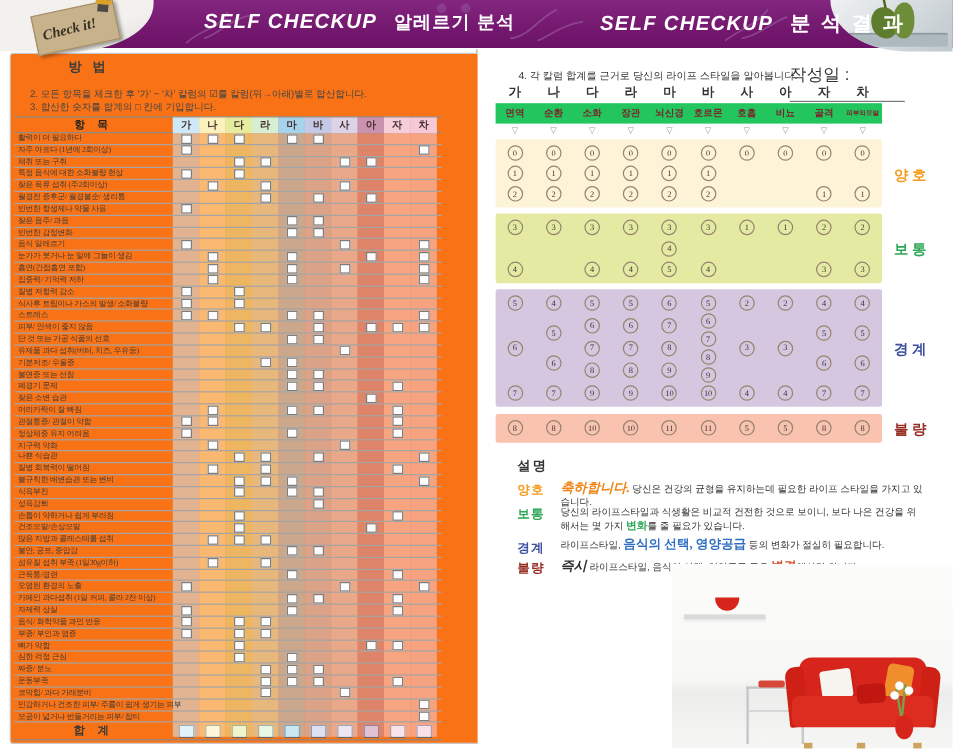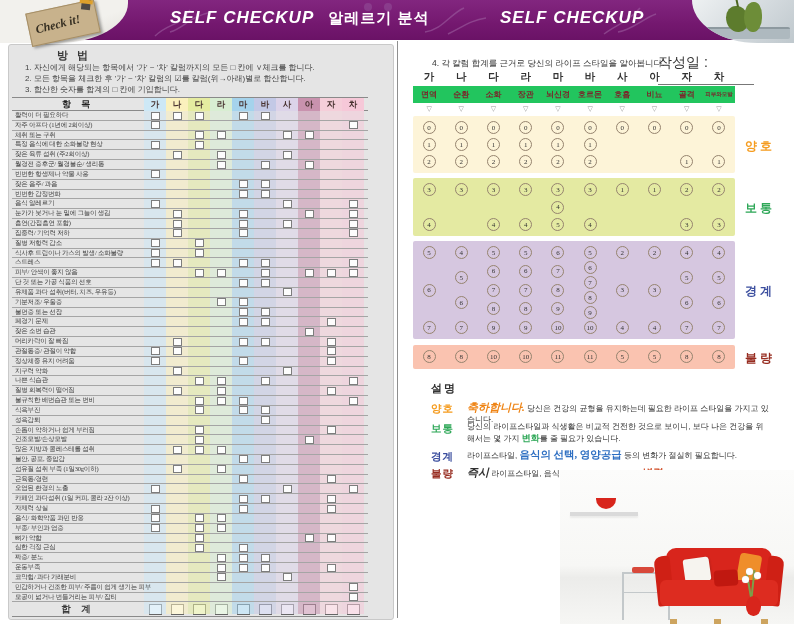--- a/index.html
+++ b/index.html
@@ -29,22 +29,22 @@
                border-radius:0 0 0 70px/0 0 0 46px;overflow:hidden;}
   .tray{position:absolute;left:14px;bottom:4px;width:84px;height:10px;background:#aeb9bf;
         border-top:2px solid #8d999f;border-radius:2px;}
   .moss1{position:absolute;left:34px;top:6px;width:22px;height:26px;background:#5d7c2d;
          border-radius:46% 54% 42% 58%;}
   .moss2{position:absolute;left:52px;top:2px;width:18px;height:30px;background:#6d8d38;
          border-radius:55% 45% 50% 50%;}
   .sprig{position:absolute;left:44px;top:-3px;width:2px;height:10px;background:#4c661f;transform:rotate(-12deg);}
   
   .divider{position:absolute;left:397px;top:41px;width:1px;height:577px;background:#8f8f8f;}
-  .page-left{position:absolute;left:8px;top:44px;width:384px;height:574px;background:#e5e5e5;
-             border:1px solid #c9c9c9;border-radius:3px;}
+  .page-left{position:absolute;left:8px;top:44px;width:384px;height:574px;background:#f97316;
+             border:1px solid #c9c9c9;border-radius:3px;padding-left:40px;}
   .page-right{position:absolute;left:398px;top:40px;width:396px;height:584px;background:#fff;}
   
   .method-title{position:absolute;left:48px;top:3px;font-size:11px;font-weight:bold;color:#3b3b3b;letter-spacing:3px;}
   .instr{position:absolute;left:16px;top:17px;font-size:8px;color:#444;line-height:11.5px;white-space:nowrap;}
   
   .table-wrap{position:absolute;left:3px;top:52px;width:356px;height:517px;}
   .stripe{position:absolute;top:0;bottom:0;width:22px;opacity:.55;z-index:0;}
   .thead{position:relative;display:grid;grid-template-columns:132px repeat(10,22px);height:12px;
          border-top:1px solid #8a8a8a;border-bottom:1px solid #8a8a8a;z-index:2;}
   .thead .hcell{display:flex;align-items:center;justify-content:center;font-weight:bold;
@@ -139,34 +139,34 @@
       <div class="note-text">Check it!</div>
     </div>
   </div>
 
   <div class="title-group" style="left:170px;">
     <span class="title-en">SELF CHECKUP</span>
     <span class="title-ko">알레르기 분석</span>
   </div>
   <div class="title-group" style="left:500px;">
     <span class="title-en">SELF CHECKUP</span>
+    <span class="title-ko" style="font-size:17px;letter-spacing:2px;">분 석 결 과</span>
   </div>
 
   <div class="plant-photo">
     <div class="tray"></div>
     <div class="moss1"></div>
     <div class="moss2"></div>
     <div class="sprig"></div>
   </div>
 
   <div class="divider"></div>
 
   <div class="page-left">
     <div class="method-title">방 법</div>
-    <div class="instr" style="top:17px">1. 자신에게 해당되는 항목에서 '가' ~ '차' 칼럼까지의 모든 □ 칸에 ∨체크를 합니다.</div>
     <div class="instr" style="top:28px">2. 모든 항목을 체크한 후 '가' ~ '차' 칼럼의 ☑를 칼럼(위→아래)별로 합산합니다.</div>
     <div class="instr" style="top:39px">3. 합산한 숫자를 합계의 □ 칸에 기입합니다.</div>
     <div class="table-wrap" id="checkup-table">
         <div class="stripe" style="left: 132px; background: rgb(205, 232, 246);"></div>
         <div class="stripe" style="left: 154px; background: rgb(251, 241, 189);"></div>
         <div class="stripe" style="left: 176px; background: rgb(229, 236, 160);"></div>
         <div class="stripe" style="left: 198px; background: rgb(216, 238, 210);"></div>
         <div class="stripe" style="left: 220px; background: rgb(165, 211, 236);"></div>
         <div class="stripe" style="left: 242px; background: rgb(195, 201, 230);"></div>
         <div class="stripe" style="left: 264px; background: rgb(220, 211, 233);"></div>

